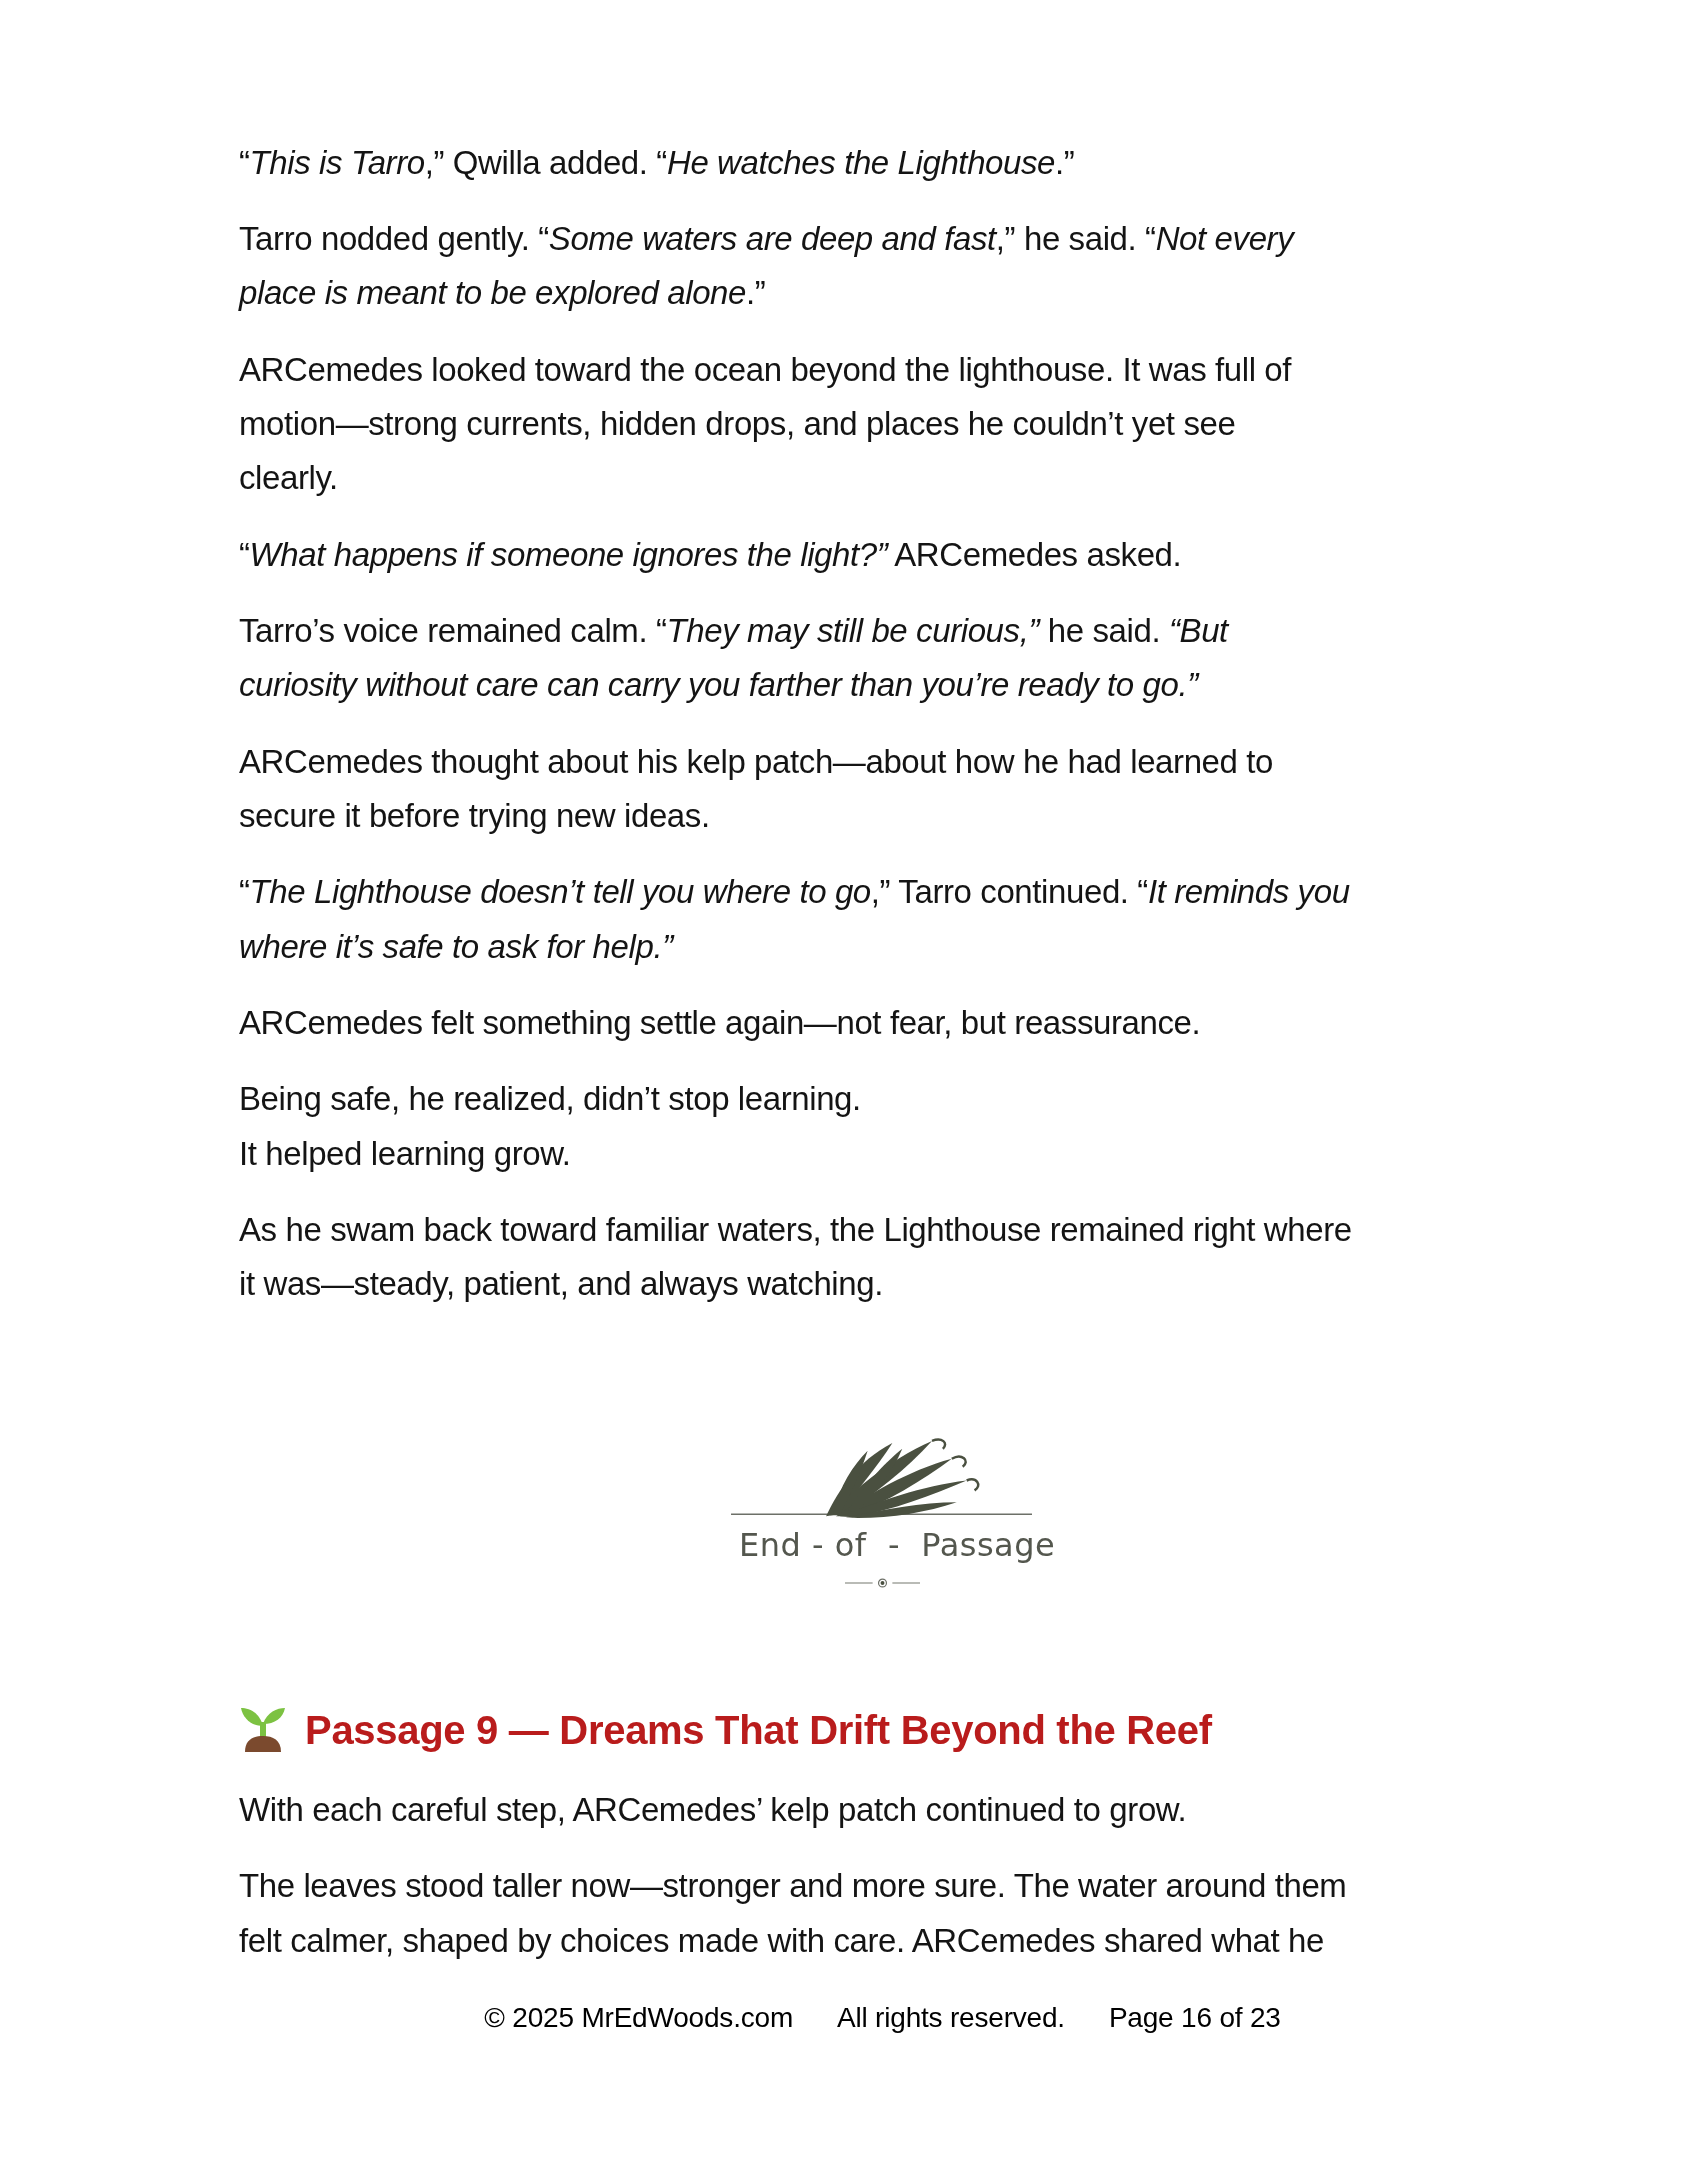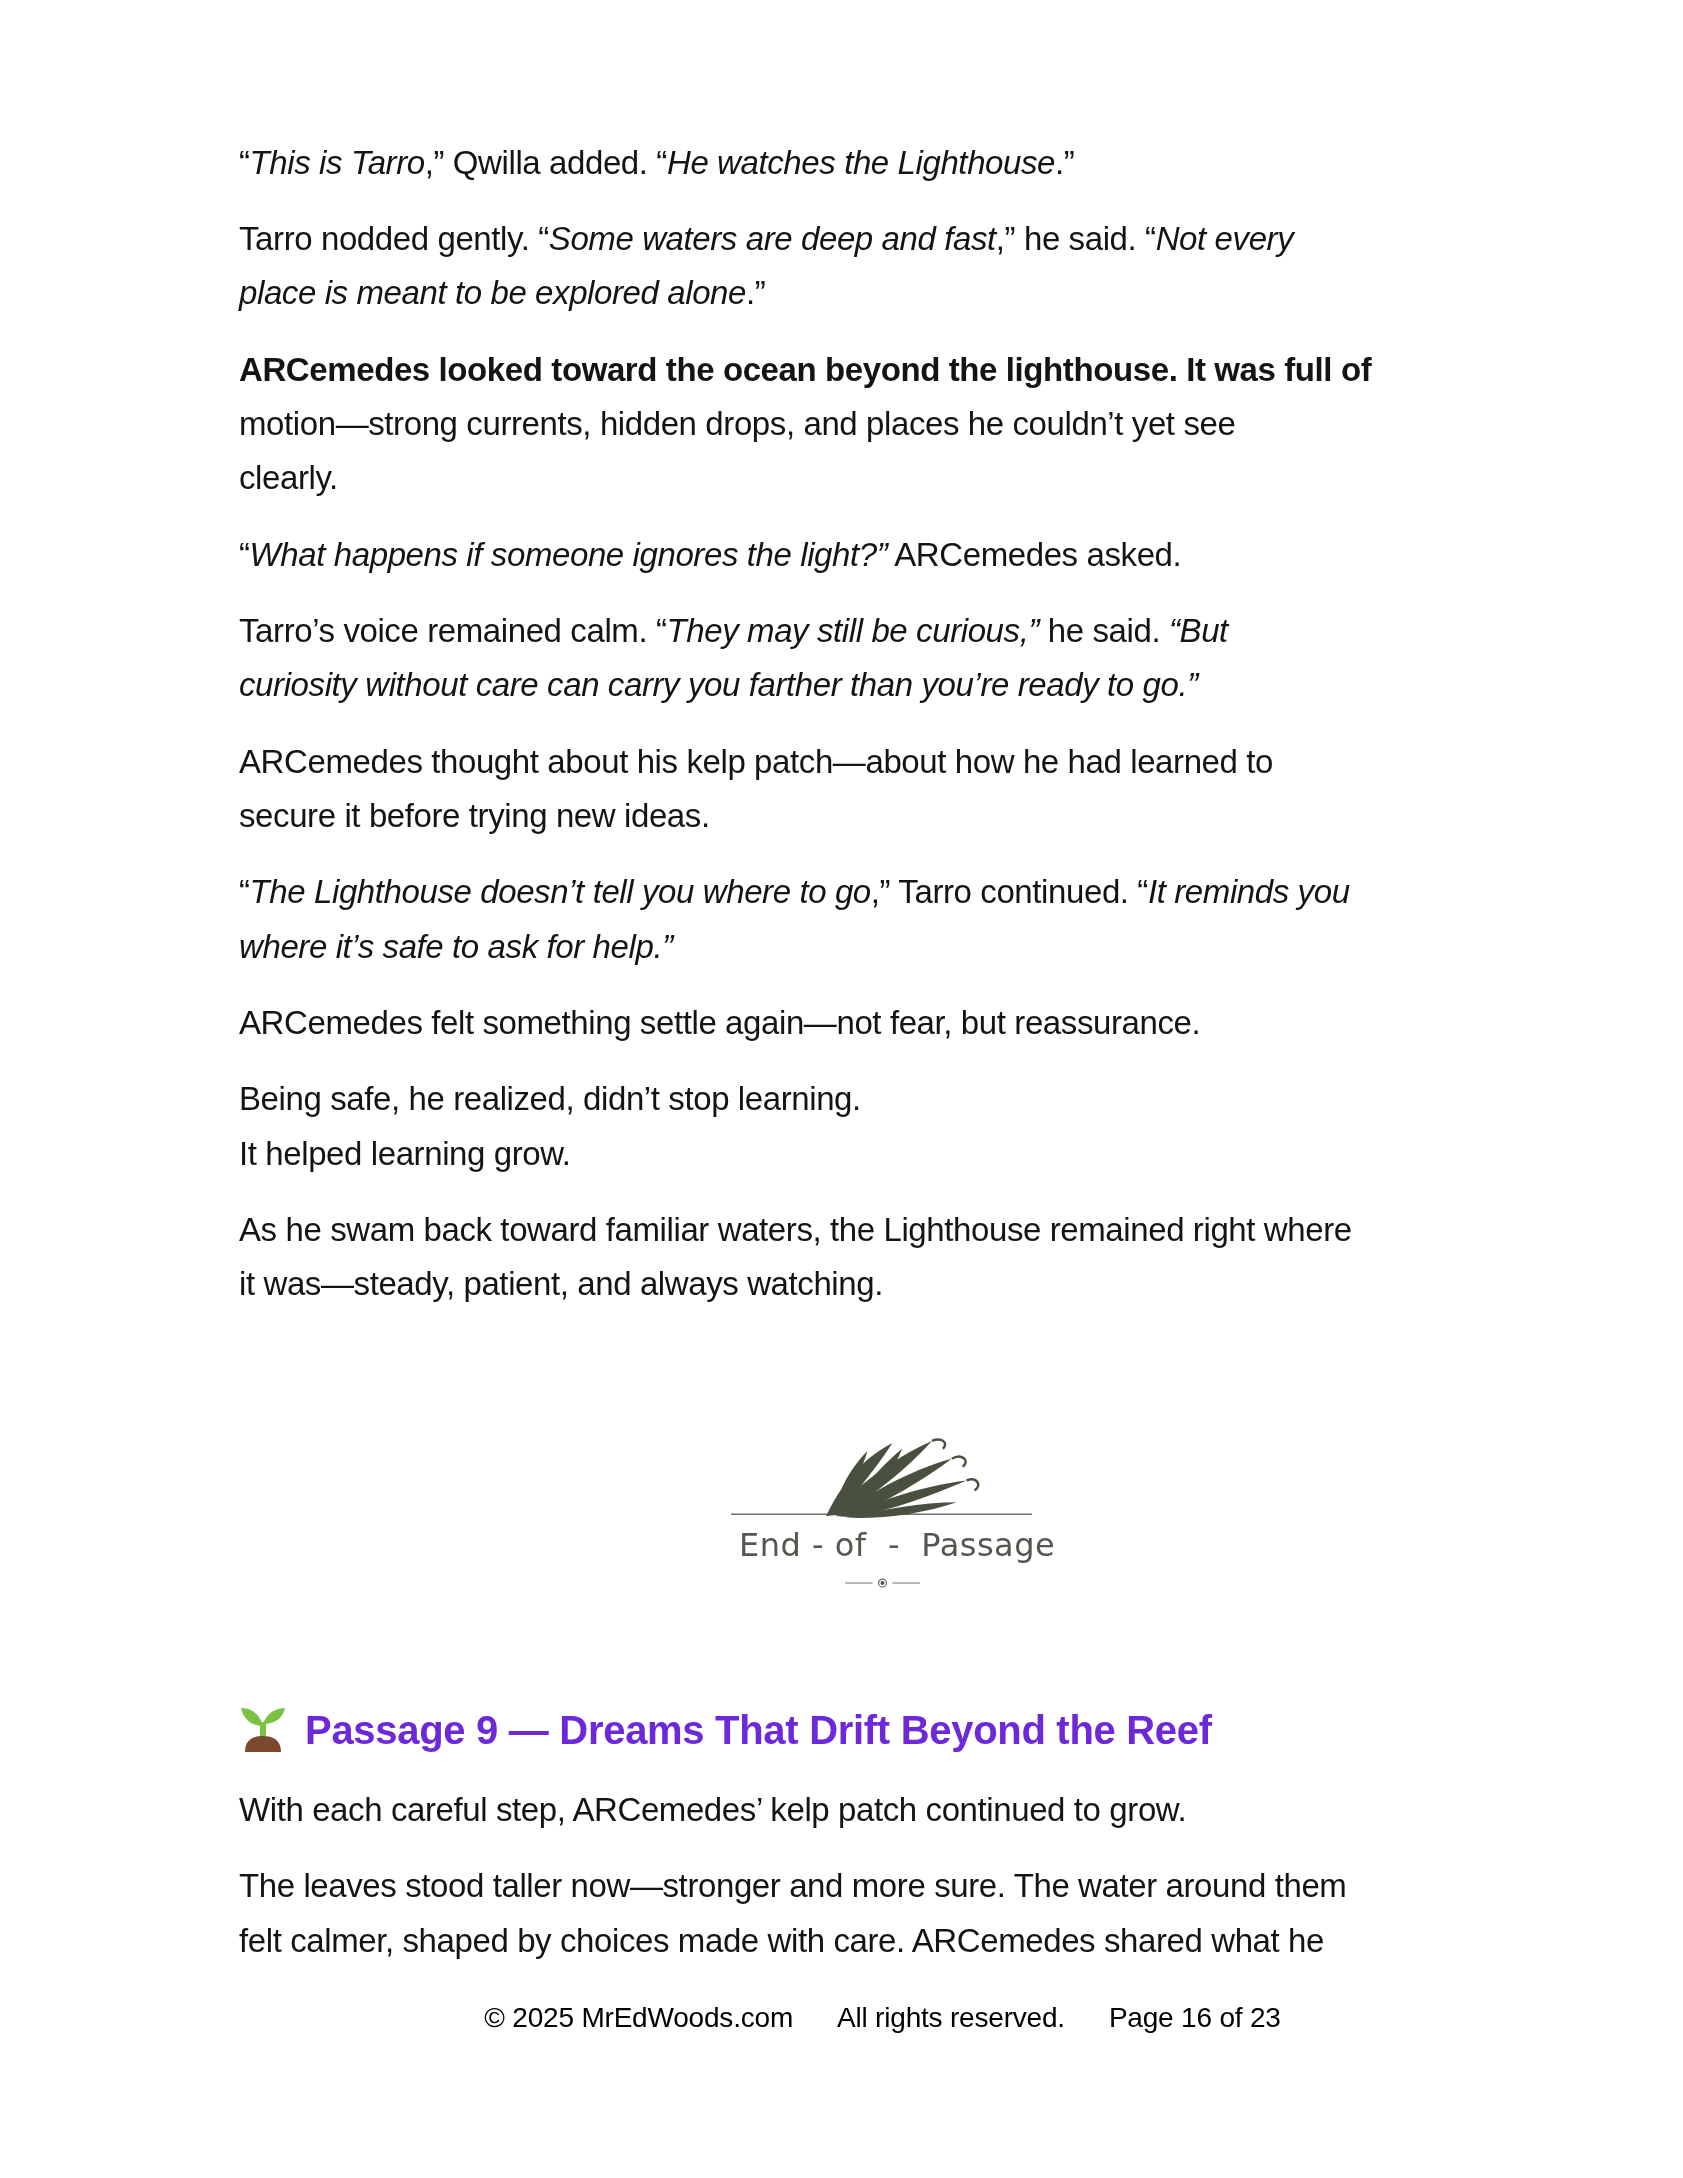--- a/index.html
+++ b/index.html
@@ -5,32 +5,32 @@
   html, body { margin: 0; padding: 0; background: #ffffff; }
   body { width: 1683px; height: 2178px; position: relative; overflow: hidden; color: #1a1a1a; }
   .page { position: absolute; left: 17px; top: 0; width: 1683px; height: 1798px; margin-left: 24px; }
   .line { position: absolute; left: 198px; white-space: nowrap; font-family: "Liberation Sans", sans-serif; font-size: 33px; line-height: 54px; letter-spacing: -0.4px; color: #141414; }
   .i { font-style: italic; }
   .tagline { position: absolute; left: 342px; top: 1344px; height: 59px; display: flex; align-items: center; gap: 18px; }
   .tagline-text { font-family: "Liberation Serif", serif; font-style: italic; font-size: 42px; color: #111; letter-spacing: 0.2px; }
   .logo { position: absolute; left: 688px; top: 1431px; width: 307px; height: 163px; }
   .logo-text { position: absolute; left: 10px; top: 95px; width: 287px; text-align: left; font-family: "DejaVu Sans", sans-serif; font-size: 32px; color: #54574e; letter-spacing: 0.5px; white-space: pre; }
   .heading { position: absolute; left: 198px; top: 1701px; height: 59px; display: flex; align-items: center; gap: 18px; }
-  .heading-text { font-family: "Liberation Sans", sans-serif; font-weight: bold; font-size: 40px; color: #6d28d9; letter-spacing: -0.3px; }
+  .heading-text { font-family: "Liberation Sans", sans-serif; font-weight: bold; font-size: 40px; color: #b91c1c; letter-spacing: -0.3px; }
   .footer { position: absolute; top: 2002px; left: 0; width: 1683px; display: flex; justify-content: center; gap: 44px; font-family: "Liberation Sans", sans-serif; font-size: 28px; color: #000000; letter-spacing: -0.2px; }
 </style>
 </head>
 <body>
 
 <div class="page">
   <div id="content">
       <div class="line" style="top: 136px;"><span>“</span><span class="i">This is Tarro</span><span>,” Qwilla added. “</span><span class="i">He watches the Lighthouse</span><span>.”</span></div>
       <div class="line" style="top: 212px;"><span>Tarro nodded gently. “</span><span class="i">Some waters are deep and fast</span><span>,” he said. “</span><span class="i">Not every</span></div>
       <div class="line" style="top: 266px;"><span class="i">place is meant to be explored alone</span><span>.”</span></div>
-      <div class="line" style="top: 343px; font-weight: bold;"><span>ARCemedes looked toward the ocean beyond the lighthouse. It was full of</span></div>
+      <div class="line" style="top: 343px;"><span>ARCemedes looked toward the ocean beyond the lighthouse. It was full of</span></div>
       <div class="line" style="top: 397px;"><span>motion—strong currents, hidden drops, and places he couldn’t yet see</span></div>
       <div class="line" style="top: 451px;"><span>clearly.</span></div>
       <div class="line" style="top: 528px;"><span>“</span><span class="i">What happens if someone ignores the light?”</span><span> ARCemedes asked.</span></div>
       <div class="line" style="top: 604px;"><span>Tarro’s voice remained calm. “</span><span class="i">They may still be curious,”</span><span> he said. </span><span class="i">“But</span></div>
       <div class="line" style="top: 658px;"><span class="i">curiosity without care can carry you farther than you’re ready to go.”</span></div>
       <div class="line" style="top: 735px;"><span>ARCemedes thought about his kelp patch—about how he had learned to</span></div>
       <div class="line" style="top: 789px;"><span>secure it before trying new ideas.</span></div>
       <div class="line" style="top: 865px;"><span>“</span><span class="i">The Lighthouse doesn’t tell you where to go</span><span>,” Tarro continued. “</span><span class="i">It reminds you</span></div>
       <div class="line" style="top: 920px;"><span class="i">where it’s safe to ask for help.”</span></div>
       <div class="line" style="top: 996px;"><span>ARCemedes felt something settle again—not fear, but reassurance.</span></div>

